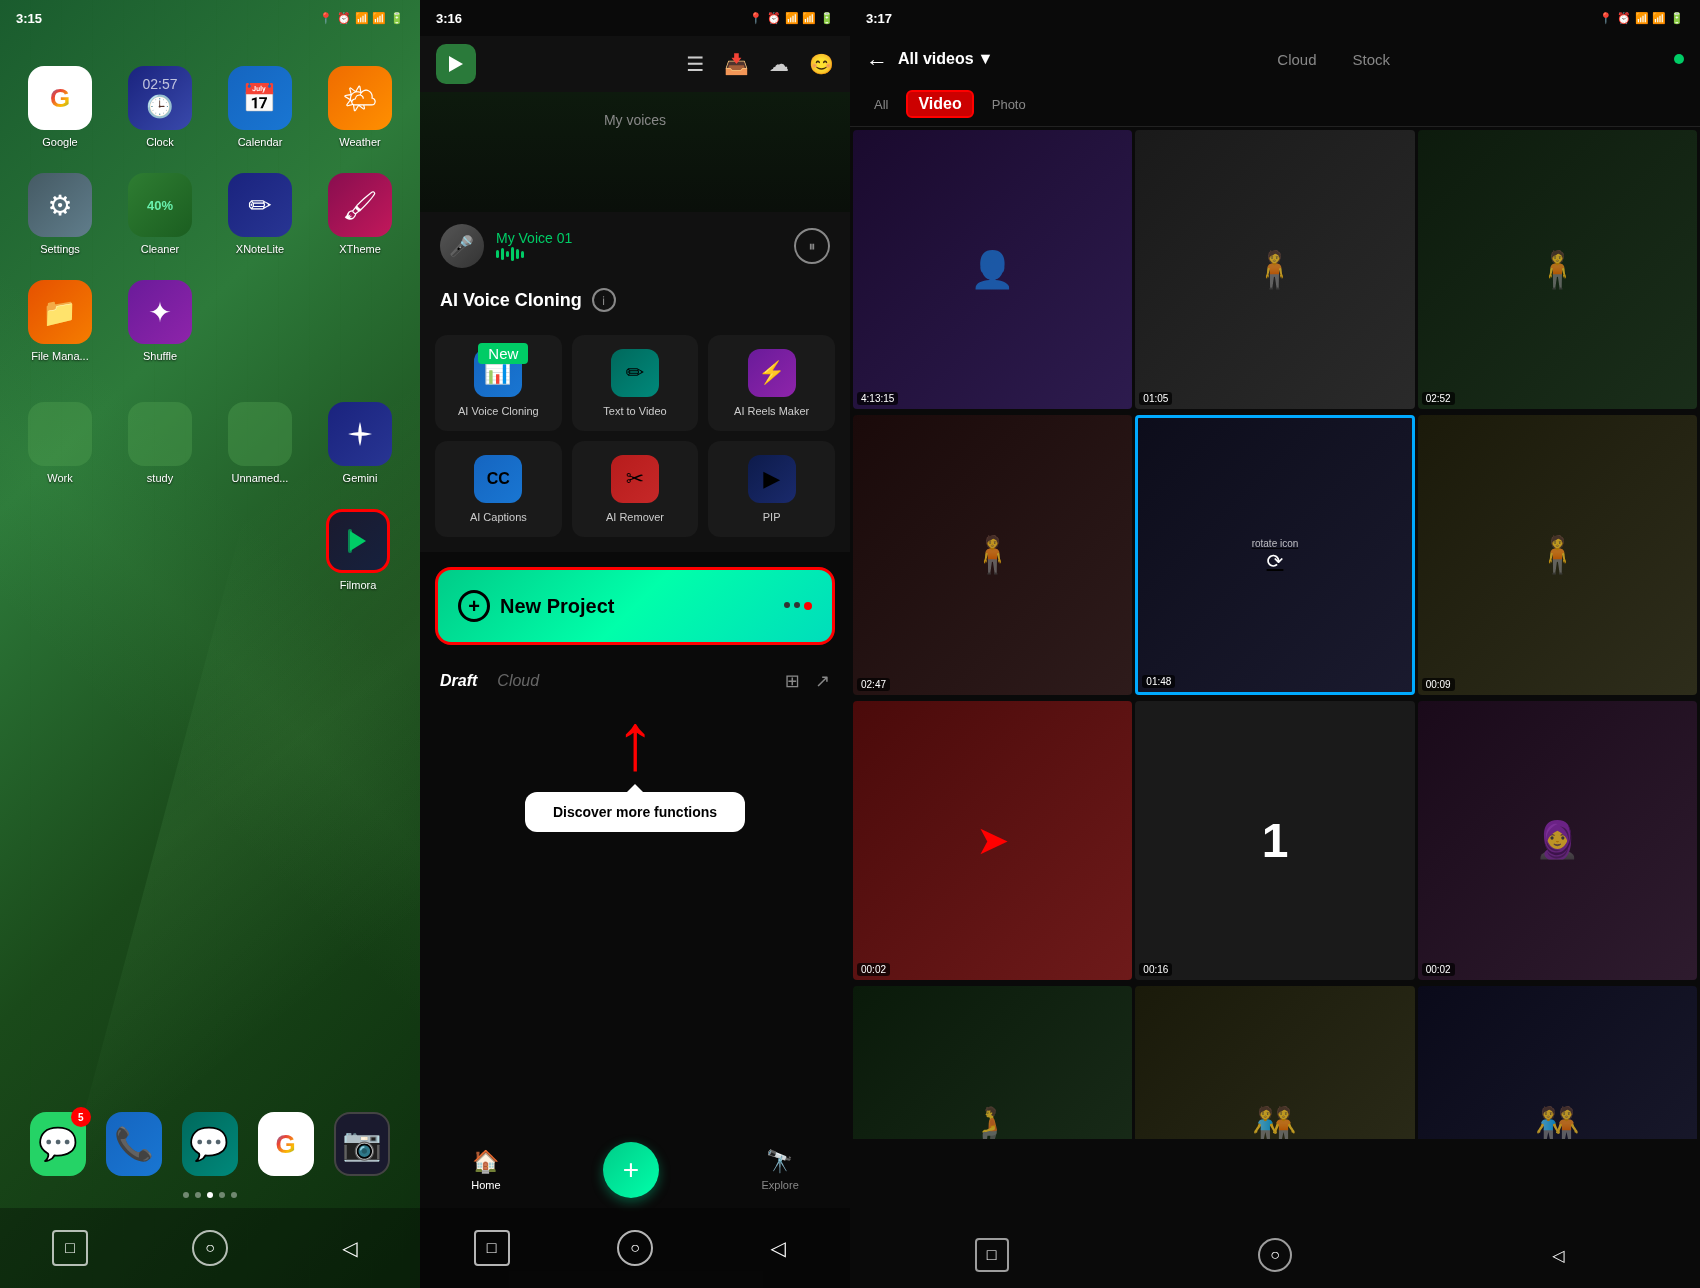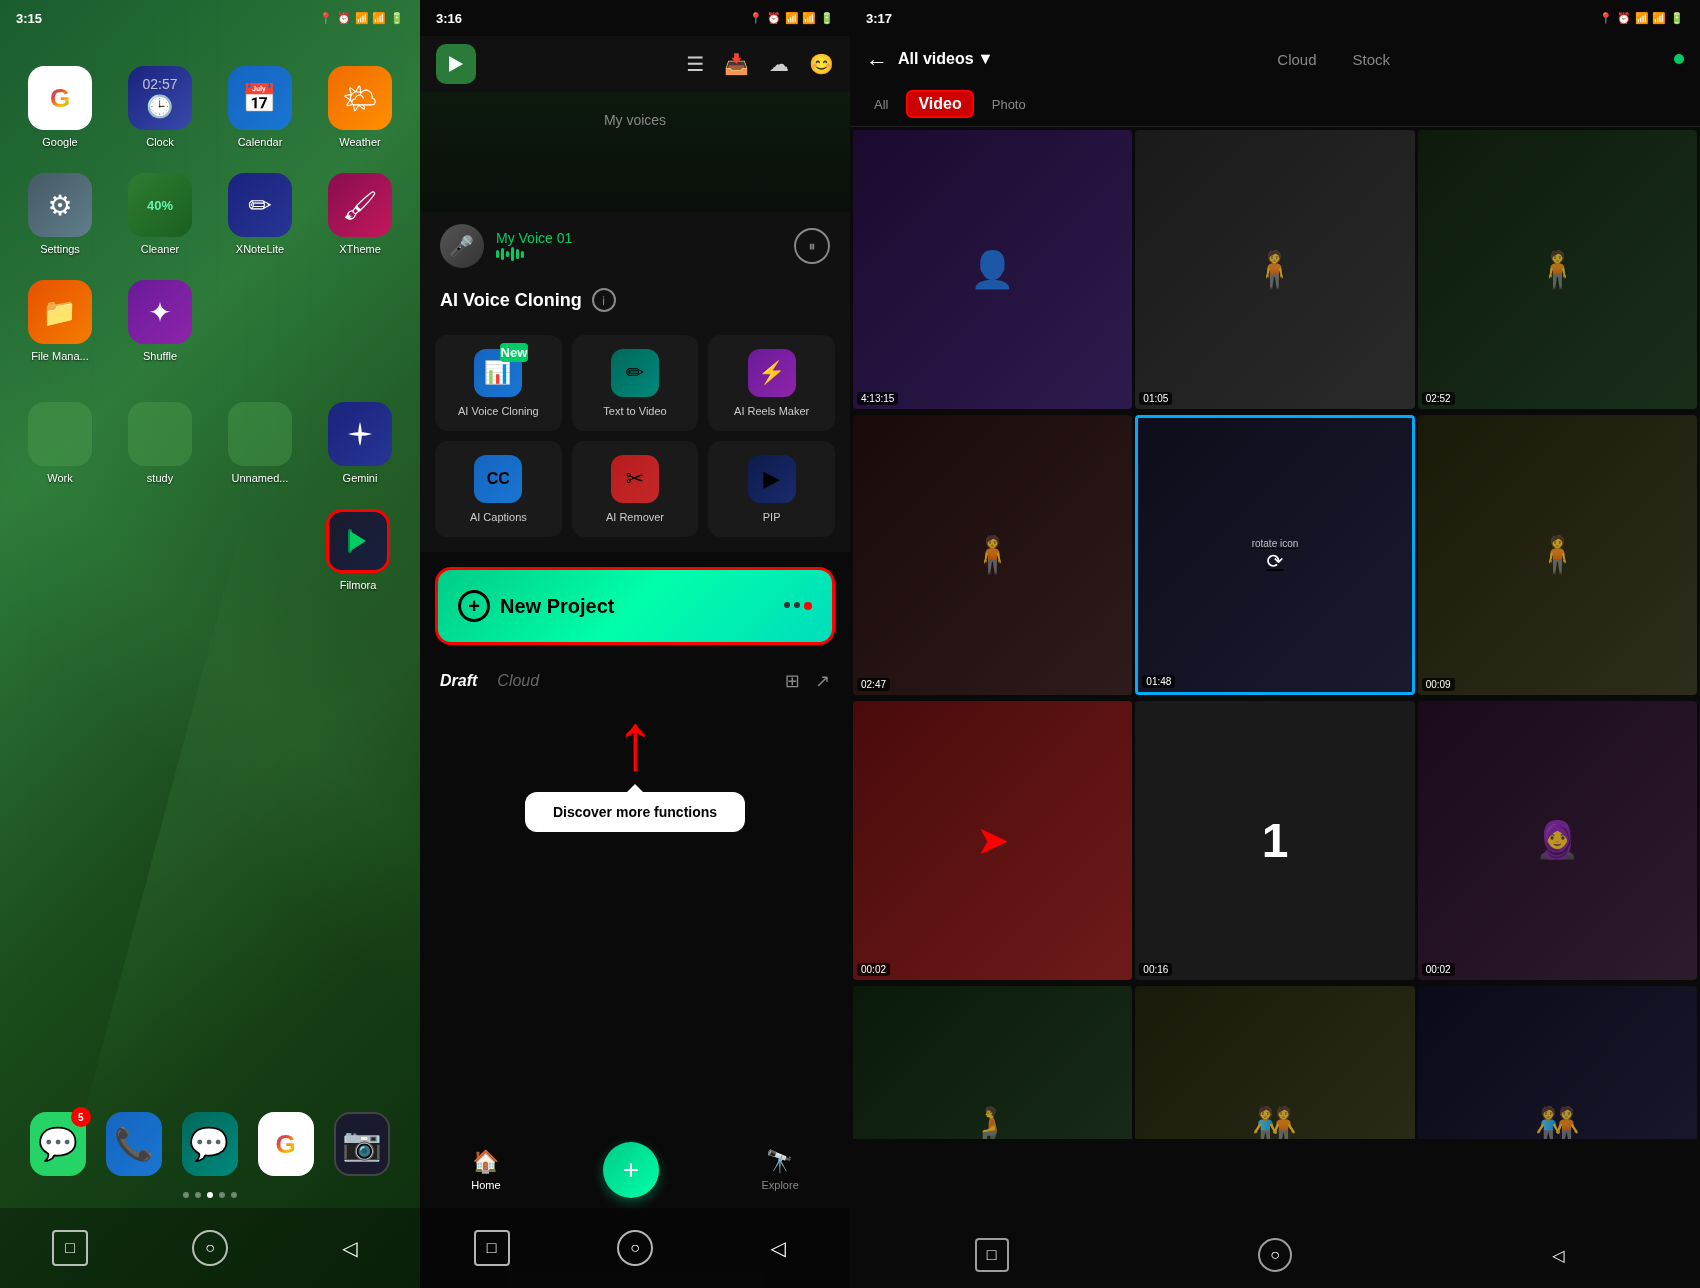--- a/index.html
+++ b/index.html
@@ -345,24 +345,24 @@
     .feature-label {
       color: #ccc;
       font-size: 11px;
       text-align: center;
     }
     .new-badge {
       position: absolute;
       top: -6px; right: -6px;
       background: #00cc66;
       color: white;
-      font-size: 13px;
-      padding: 2px 1px;
+      font-size: 15px;
+      padding: 2px 10px;
       border-radius: 4px;
-      font-weight: bold;
+      font-weight: normal;
     }
 
     
     .new-project-btn {
       margin: 15px;
       background: linear-gradient(135deg, #00cc88, #00ffaa, #00ddbb);
       border: 3px solid red;
       border-radius: 16px;
       padding: 20px;
       display: flex;

